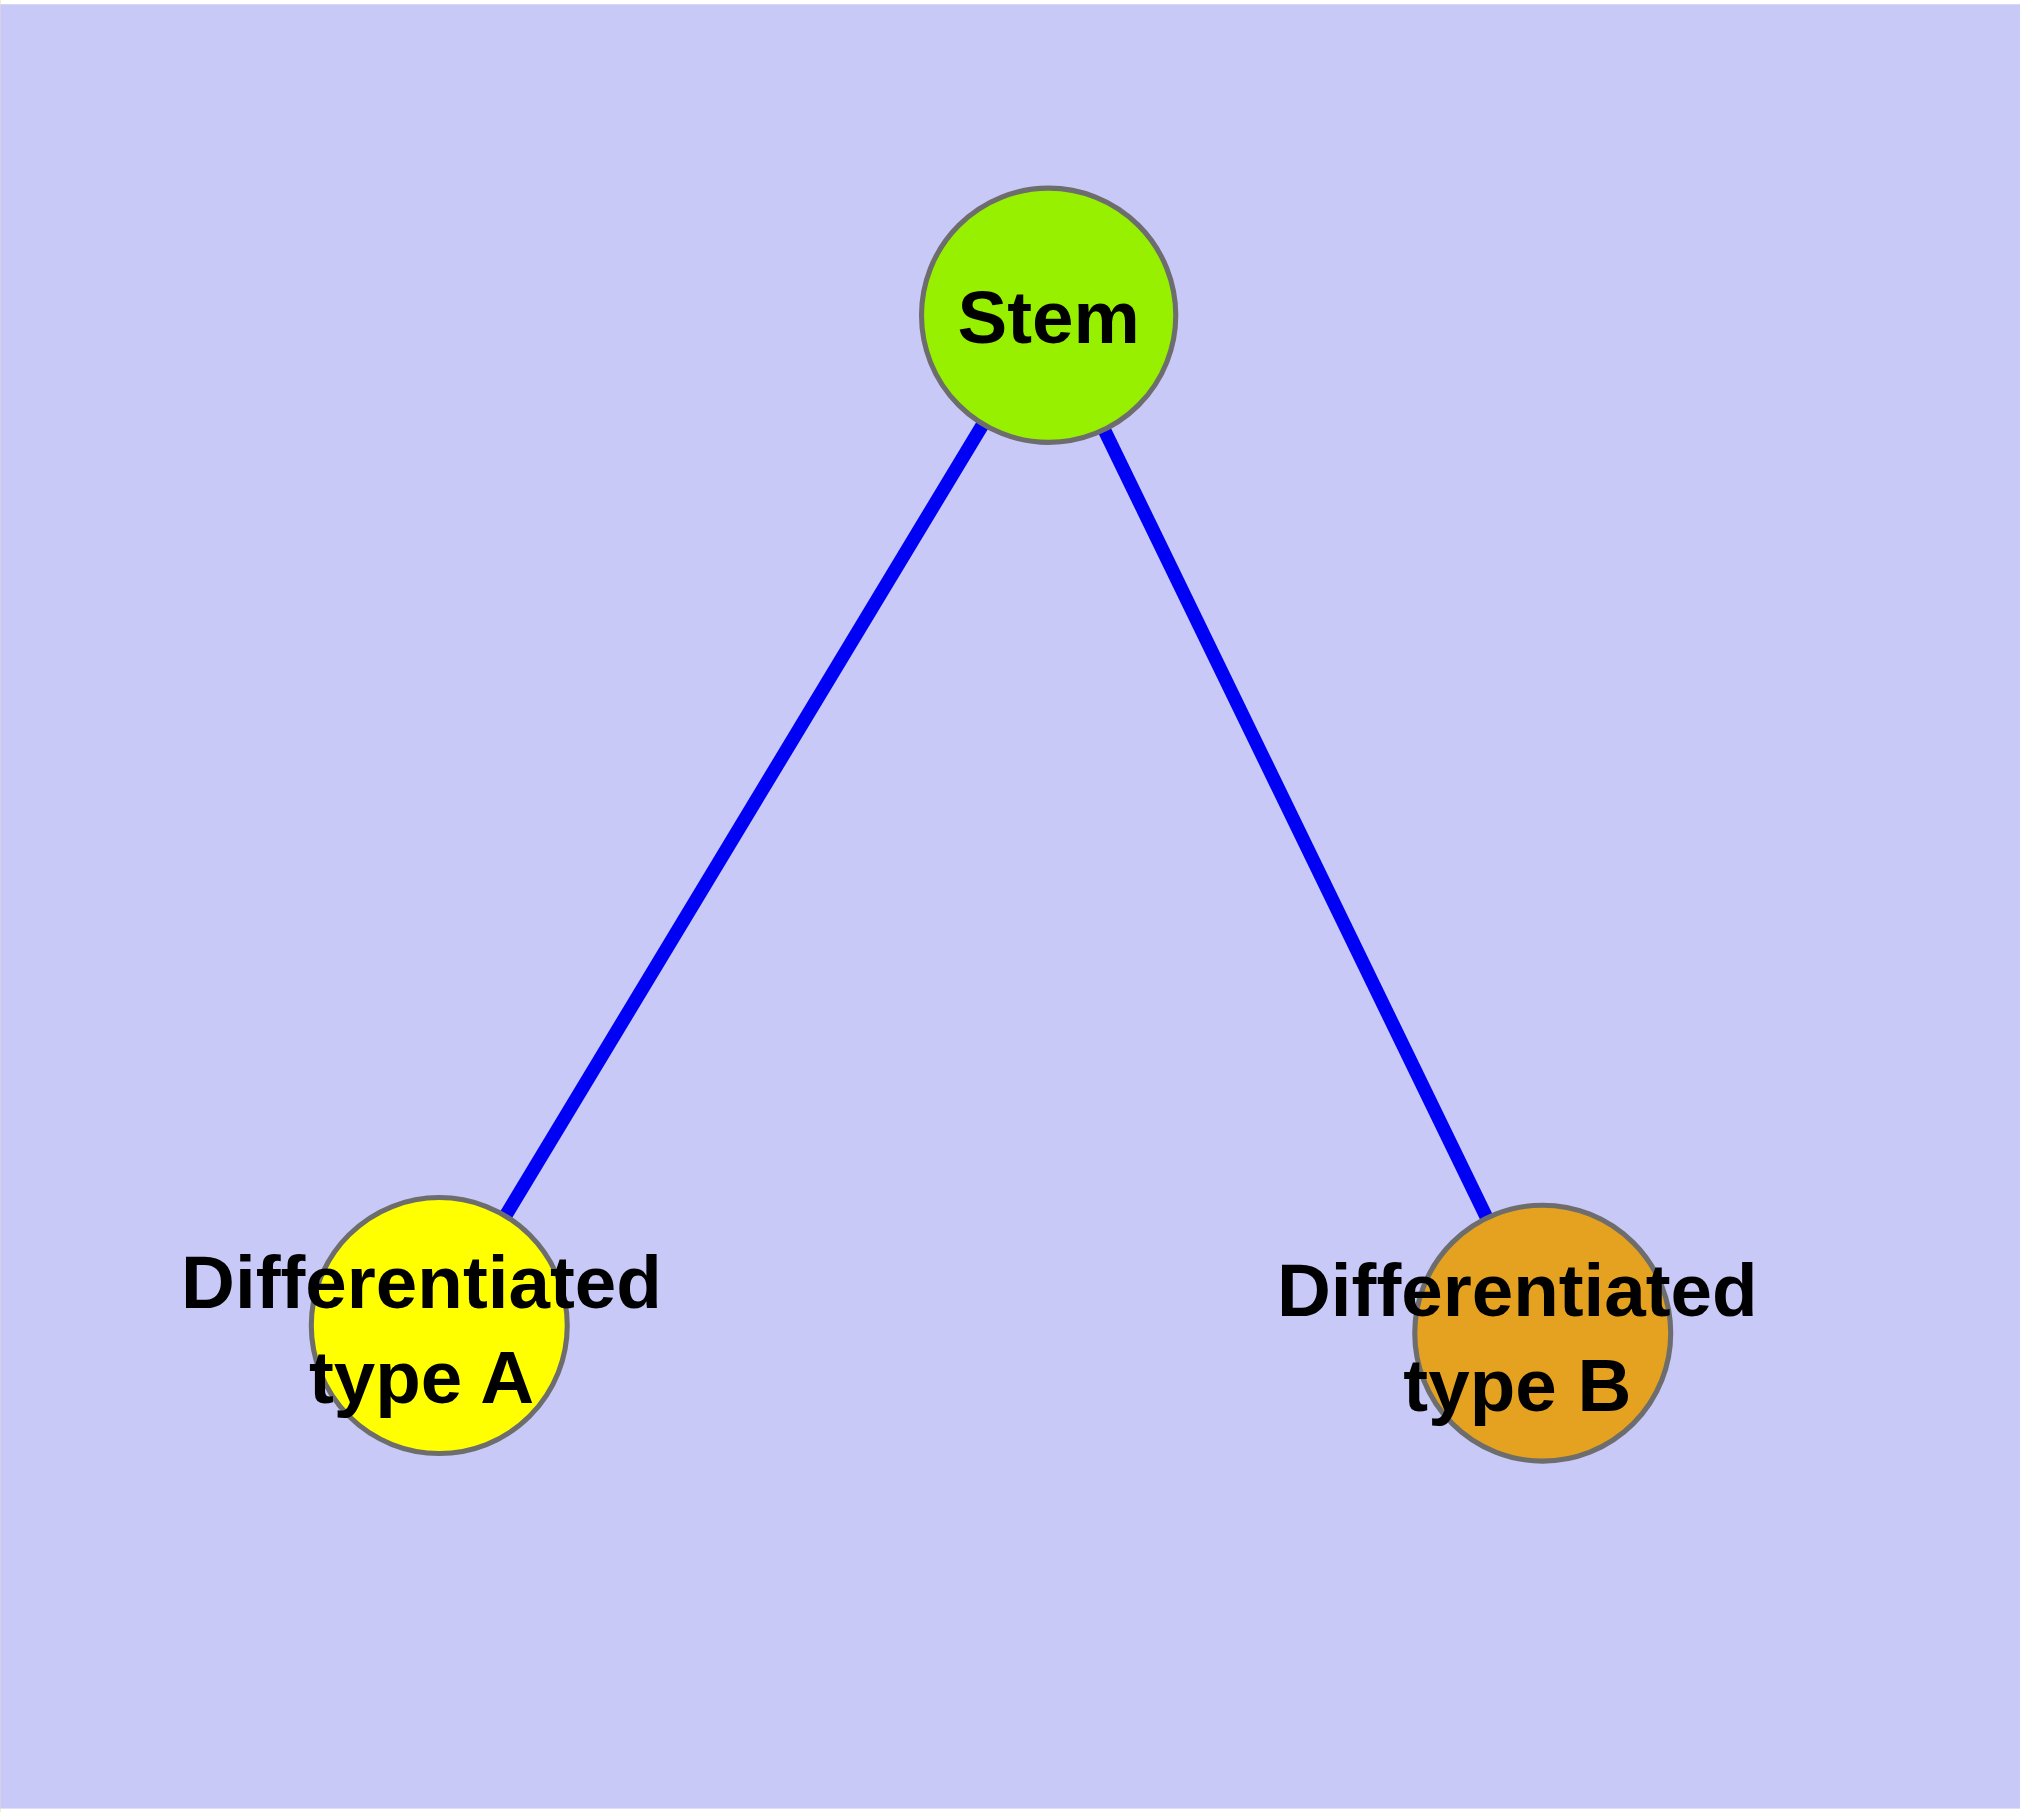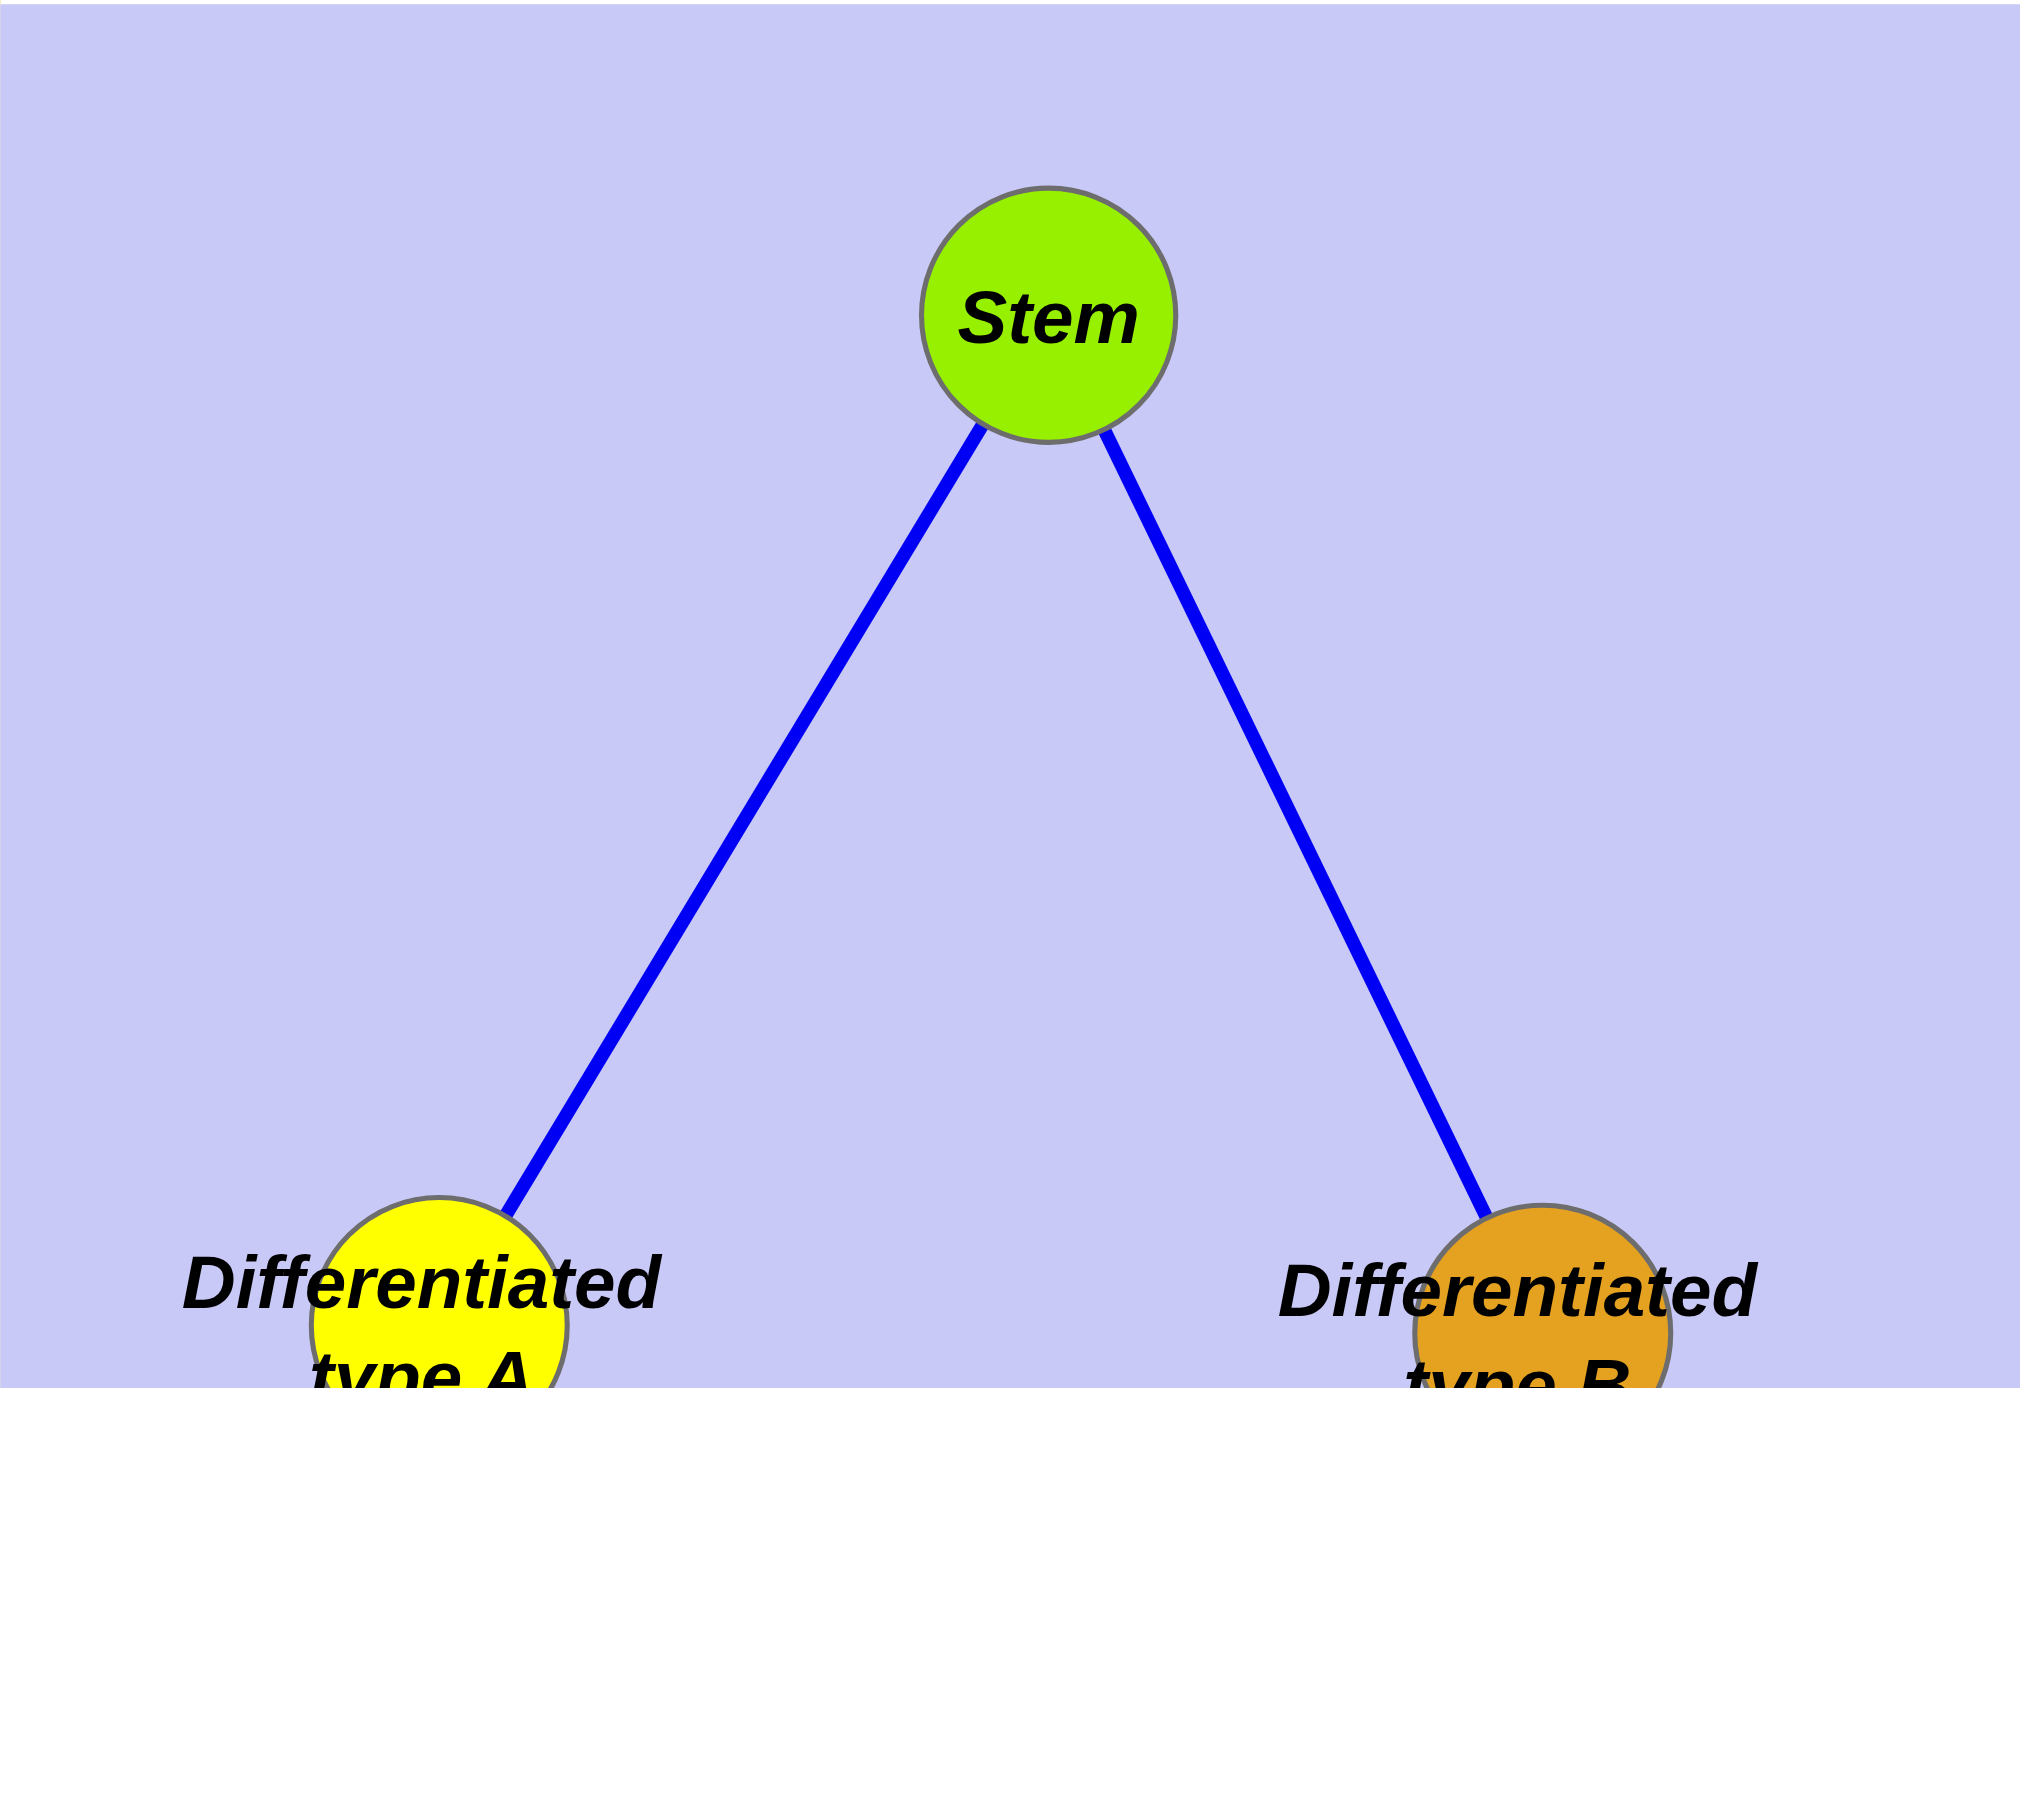--- a/index.html
+++ b/index.html
@@ -3,24 +3,23 @@
 <meta charset="utf-8">
 <style>
   html, body {
     margin: 0;
     padding: 0;
     background: #FFFFFF;
   }
   .stage {
     position: relative;
     width: 2021px;
-    height: 1388px;
+    height: 1812px;
     background: #eab308;
     overflow: hidden;
-    font-style: italic;
   }
   svg { display: block; }
   .graph-edge {
     stroke-width: 16px;
     fill: none;
   }
   .graph-node {
     stroke-width: 6px;
   }
   .node-label {

